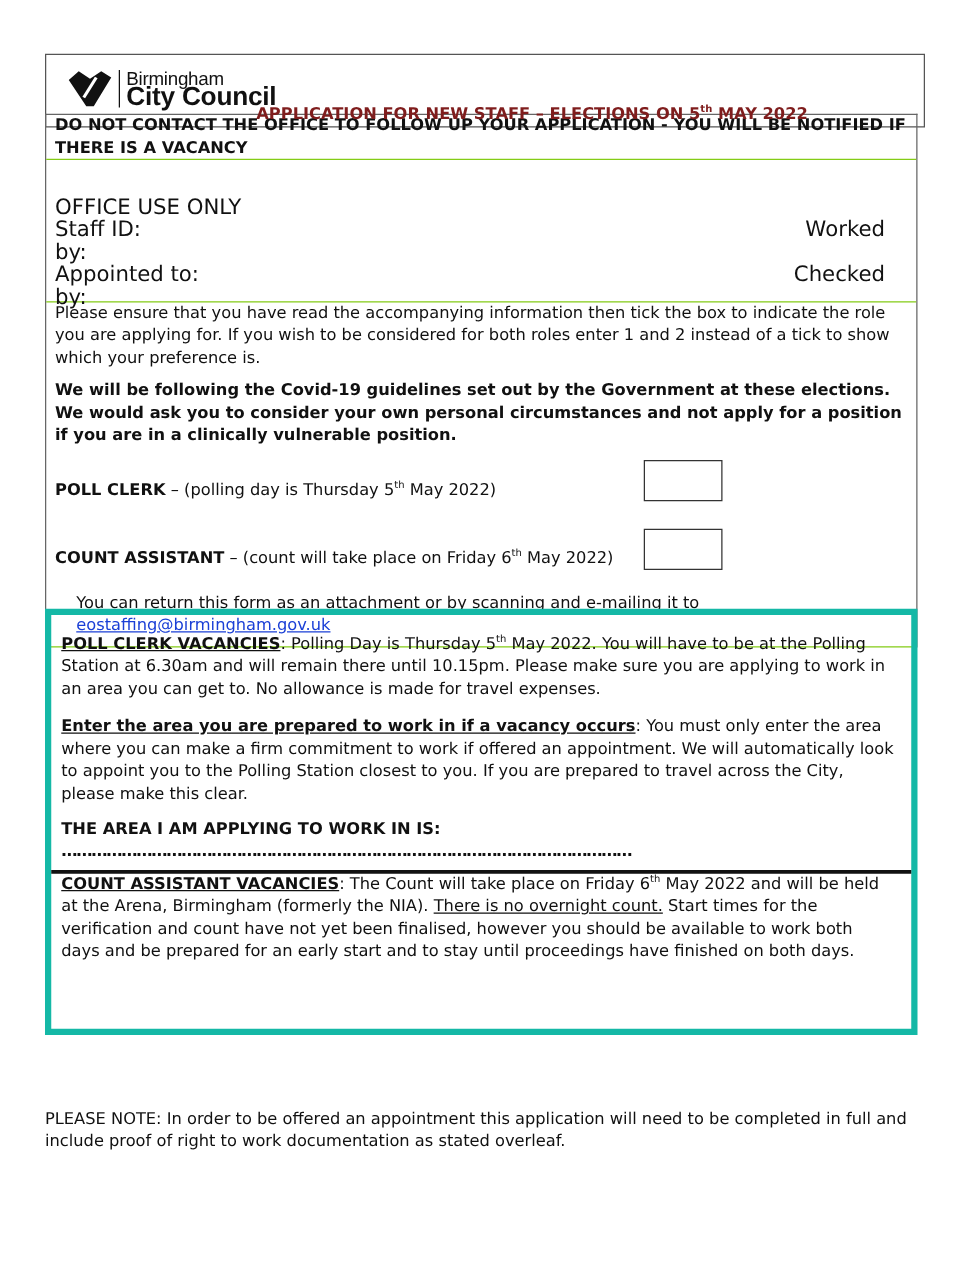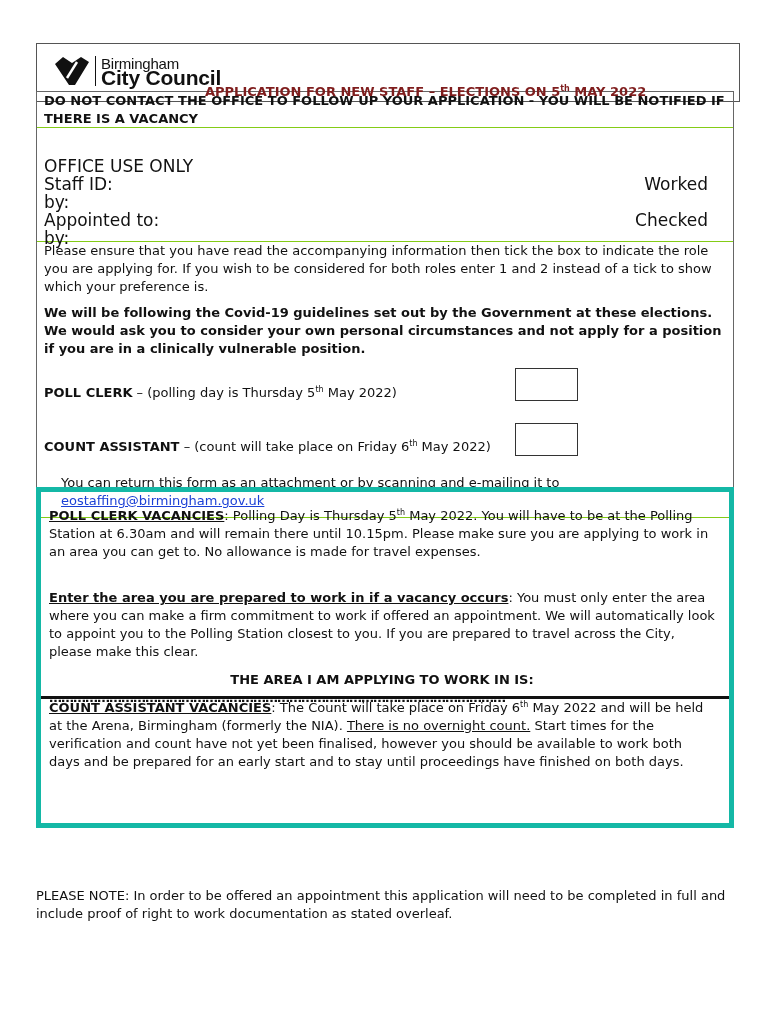--- a/index.html
+++ b/index.html
@@ -91,22 +91,22 @@
   </div>
 </div>
 
 <div class="abs title-overlay">
   <span>APPLICATION FOR NEW STAFF – ELECTIONS ON 5</span><sup>th</sup><span> MAY 2022</span>
 </div>
 
 <div class="abs thick">
   <div class="txt" style="top:15px;">
     <p><span class="bold u">POLL CLERK VACANCIES</span><span>:  Polling Day is Thursday 5</span><sup>th</sup><span> May 2022.  You will have to be at the Polling Station at 6.30am and will remain there until 10.15pm.  Please make sure you are applying to work in an area you can get to.  No allowance is made for travel expenses.</span></p>
-    <p style="margin-top:28px;"><span class="bold u">Enter the area you are prepared to work in if a vacancy occurs</span><span>:  You must only enter the area where you can make a firm commitment to work if offered an appointment.  We will automatically look to appoint you to the Polling Station closest to you.  If you are prepared to travel across the City, please make this clear.</span></p>
-    <p class="bold" style="margin-top:10px;text-align:center;">THE AREA I AM APPLYING TO WORK IN IS:</p>
+    <p style="margin-top:12px;"><span class="bold u">Enter the area you are prepared to work in if a vacancy occurs</span><span>:  You must only enter the area where you can make a firm commitment to work if offered an appointment.  We will automatically look to appoint you to the Polling Station closest to you.  If you are prepared to travel across the City, please make this clear.</span></p>
+    <p class="bold" style="margin-top:10px;">THE AREA I AM APPLYING TO WORK IN IS:</p>
     <p class="dots">……………………………………………………………………………………………………</p>
   </div>
   <div class="divider"></div>
   <div class="txt" style="top:207px;">
     <p><span class="bold u">COUNT ASSISTANT VACANCIES</span><span>:  The Count will take place on Friday 6</span><sup>th</sup><span> May 2022 and will be held at the Arena, Birmingham (formerly the NIA). </span><span class="u">There is no overnight count.</span><span> Start times for the verification and count have not yet been finalised, however you should be available to work both days and be prepared for an early start and to stay until proceedings have finished on both days.</span></p>
   </div>
 </div>
 
 <div class="abs note">PLEASE NOTE: In order to be offered an appointment this application will need to be completed in full and include proof of right to work documentation as stated overleaf.</div>
 

